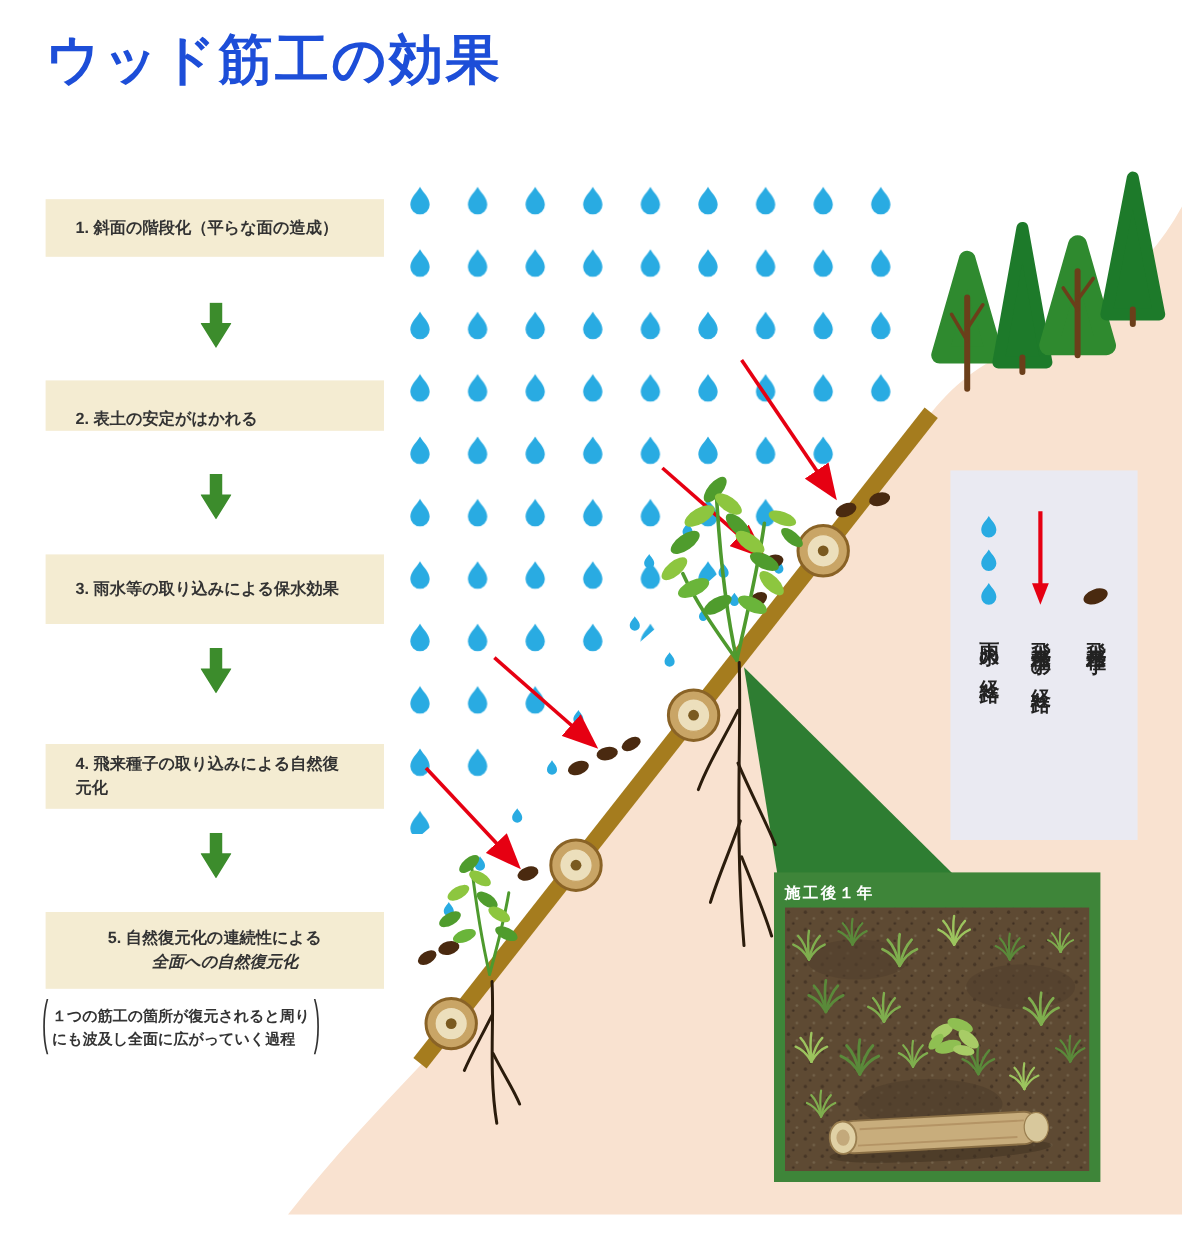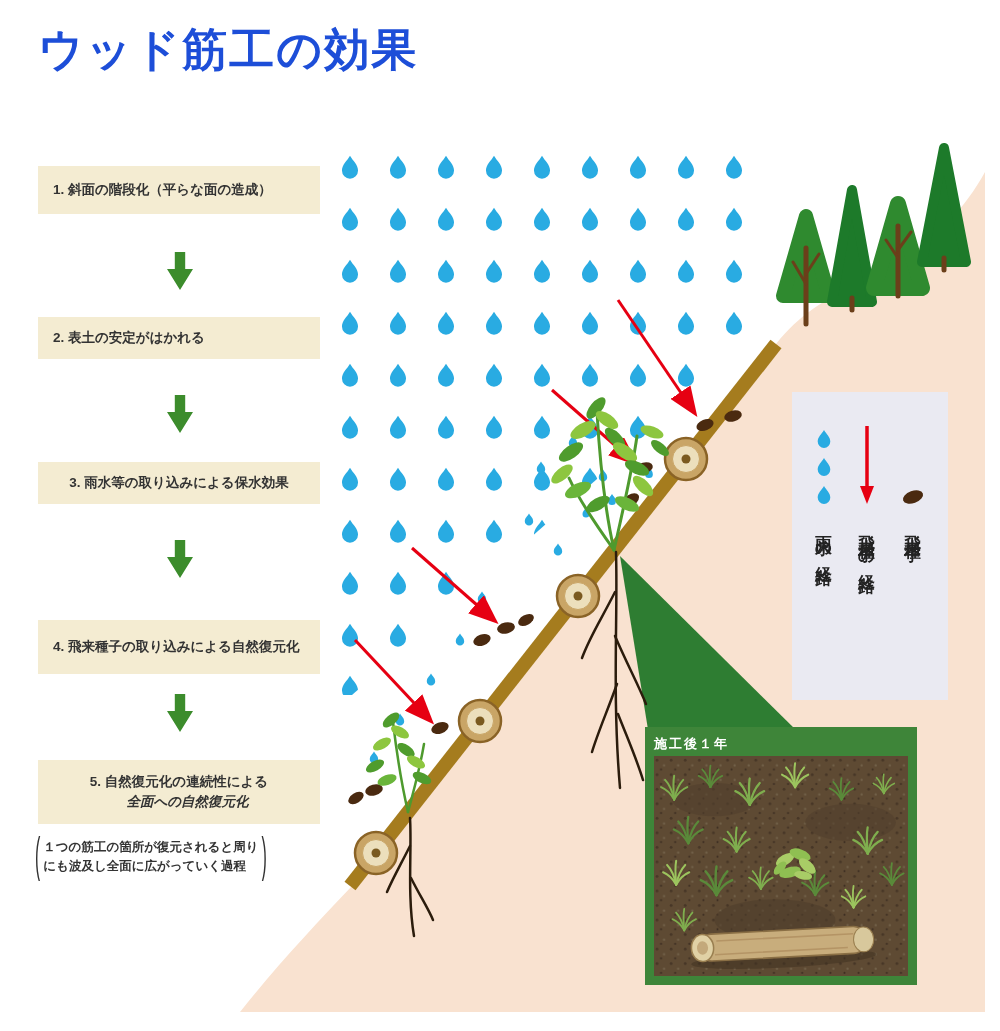--- a/index.html
+++ b/index.html
@@ -5,21 +5,21 @@
   html,body{margin:0;padding:0;background:#fff;}
   #page{position:relative;width:1000px;height:1031px;background:#fff;overflow:hidden;
         font-family:"Liberation Sans","DejaVu Sans",sans-serif;}
   #scene{position:absolute;left:0;top:0;width:1000px;height:1031px;z-index:0;}
 
   .title{position:absolute;left:38px;top:20px;font-size:45px;font-weight:700;color:#1d4ed8;
          letter-spacing:2px;z-index:3;}
 
   .step-box{position:absolute;left:38px;width:282px;background:#f4ecd2;color:#333;
             font-size:13.5px;font-weight:600;display:flex;align-items:center;
-            padding:0 15px;box-sizing:border-box;z-index:3;line-height:1.45;}
+            padding:0 25px;box-sizing:border-box;z-index:3;line-height:1.45;}
   .step-box.multi{flex-direction:column;align-items:center;justify-content:center;}
   .step-box.multi .l2{padding-left:17px;font-style:italic;}
   .flow-arrow{position:absolute;left:167px;width:26px;height:38px;background:#3c8c2c;z-index:3;
               clip-path:polygon(30% 0,70% 0,70% 45%,100% 45%,50% 100%,0 45%,30% 45%);}
 
   .note{position:absolute;left:32px;top:838px;width:300px;display:flex;align-items:center;
         z-index:3;font-size:12.5px;font-weight:600;color:#333;line-height:1.55;}
   .note .paren{font-size:16px;font-weight:400;transform:scaleY(3.1);padding:0 3px;color:#333;}
 
   .legend{position:absolute;left:792px;top:392px;width:156px;height:308px;background:#eaeaf2;
@@ -193,25 +193,25 @@
       <path d="M411,878 C420,896 428,908 433,920"></path>
     </g>
   </svg>
 
   <div class="title">ウッド筋工の効果</div>
 
   <div class="step-box" style="top:166px;height:48px;">
     <span>1. 斜面の階段化（平らな面の造成）</span>
   </div>
   <div class="flow-arrow" style="top:252px;"></div>
-  <div class="step-box" style="top:317px;height:42px;">
+  <div class="step-box" style="top:317px;height:42px;align-items:flex-end;">
     <span>2. 表土の安定がはかれる</span>
   </div>
   <div class="flow-arrow" style="top:395px;"></div>
-  <div class="step-box" style="top:462px;height:42px;justify-content:center;">
+  <div class="step-box" style="top:462px;height:58px;">
     <span>3. 雨水等の取り込みによる保水効果</span>
   </div>
   <div class="flow-arrow" style="top:540px;"></div>
   <div class="step-box" style="top:620px;height:54px;">
     <span>4. 飛来種子の取り込みによる自然復元化</span>
   </div>
   <div class="flow-arrow" style="top:694px;"></div>
   <div class="step-box multi" style="top:760px;height:64px;">
     <span>5. 自然復元化の連続性による</span>
     <span class="l2">全面への自然復元化</span>

